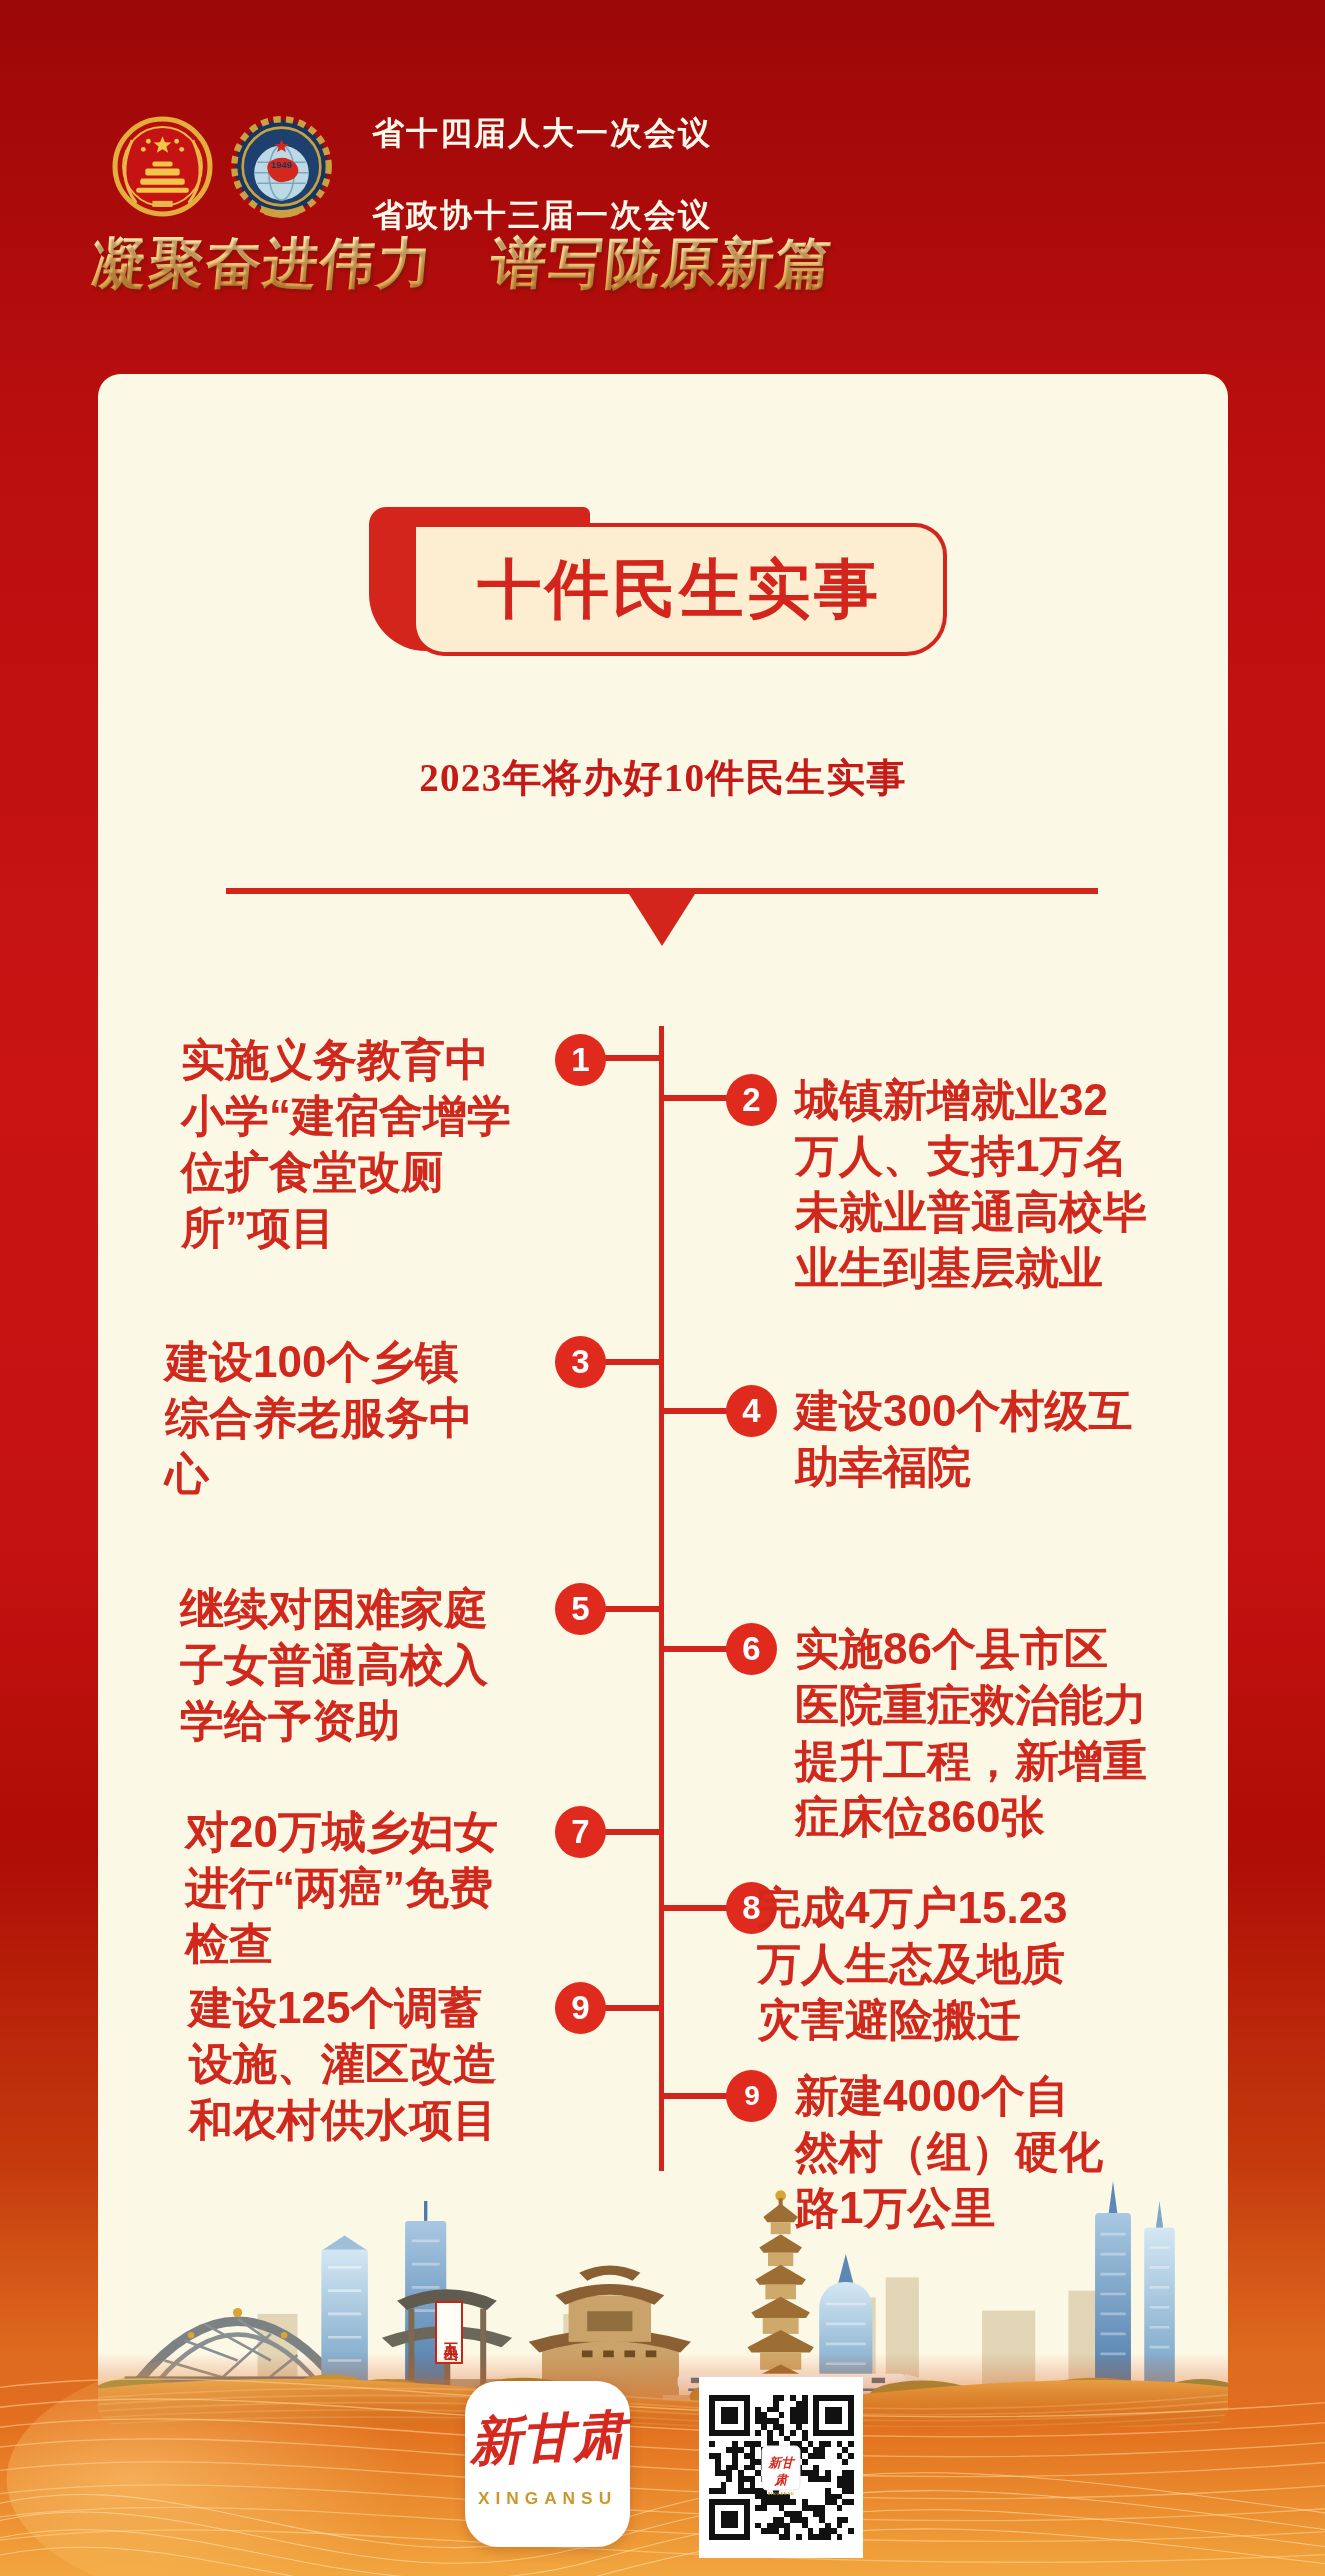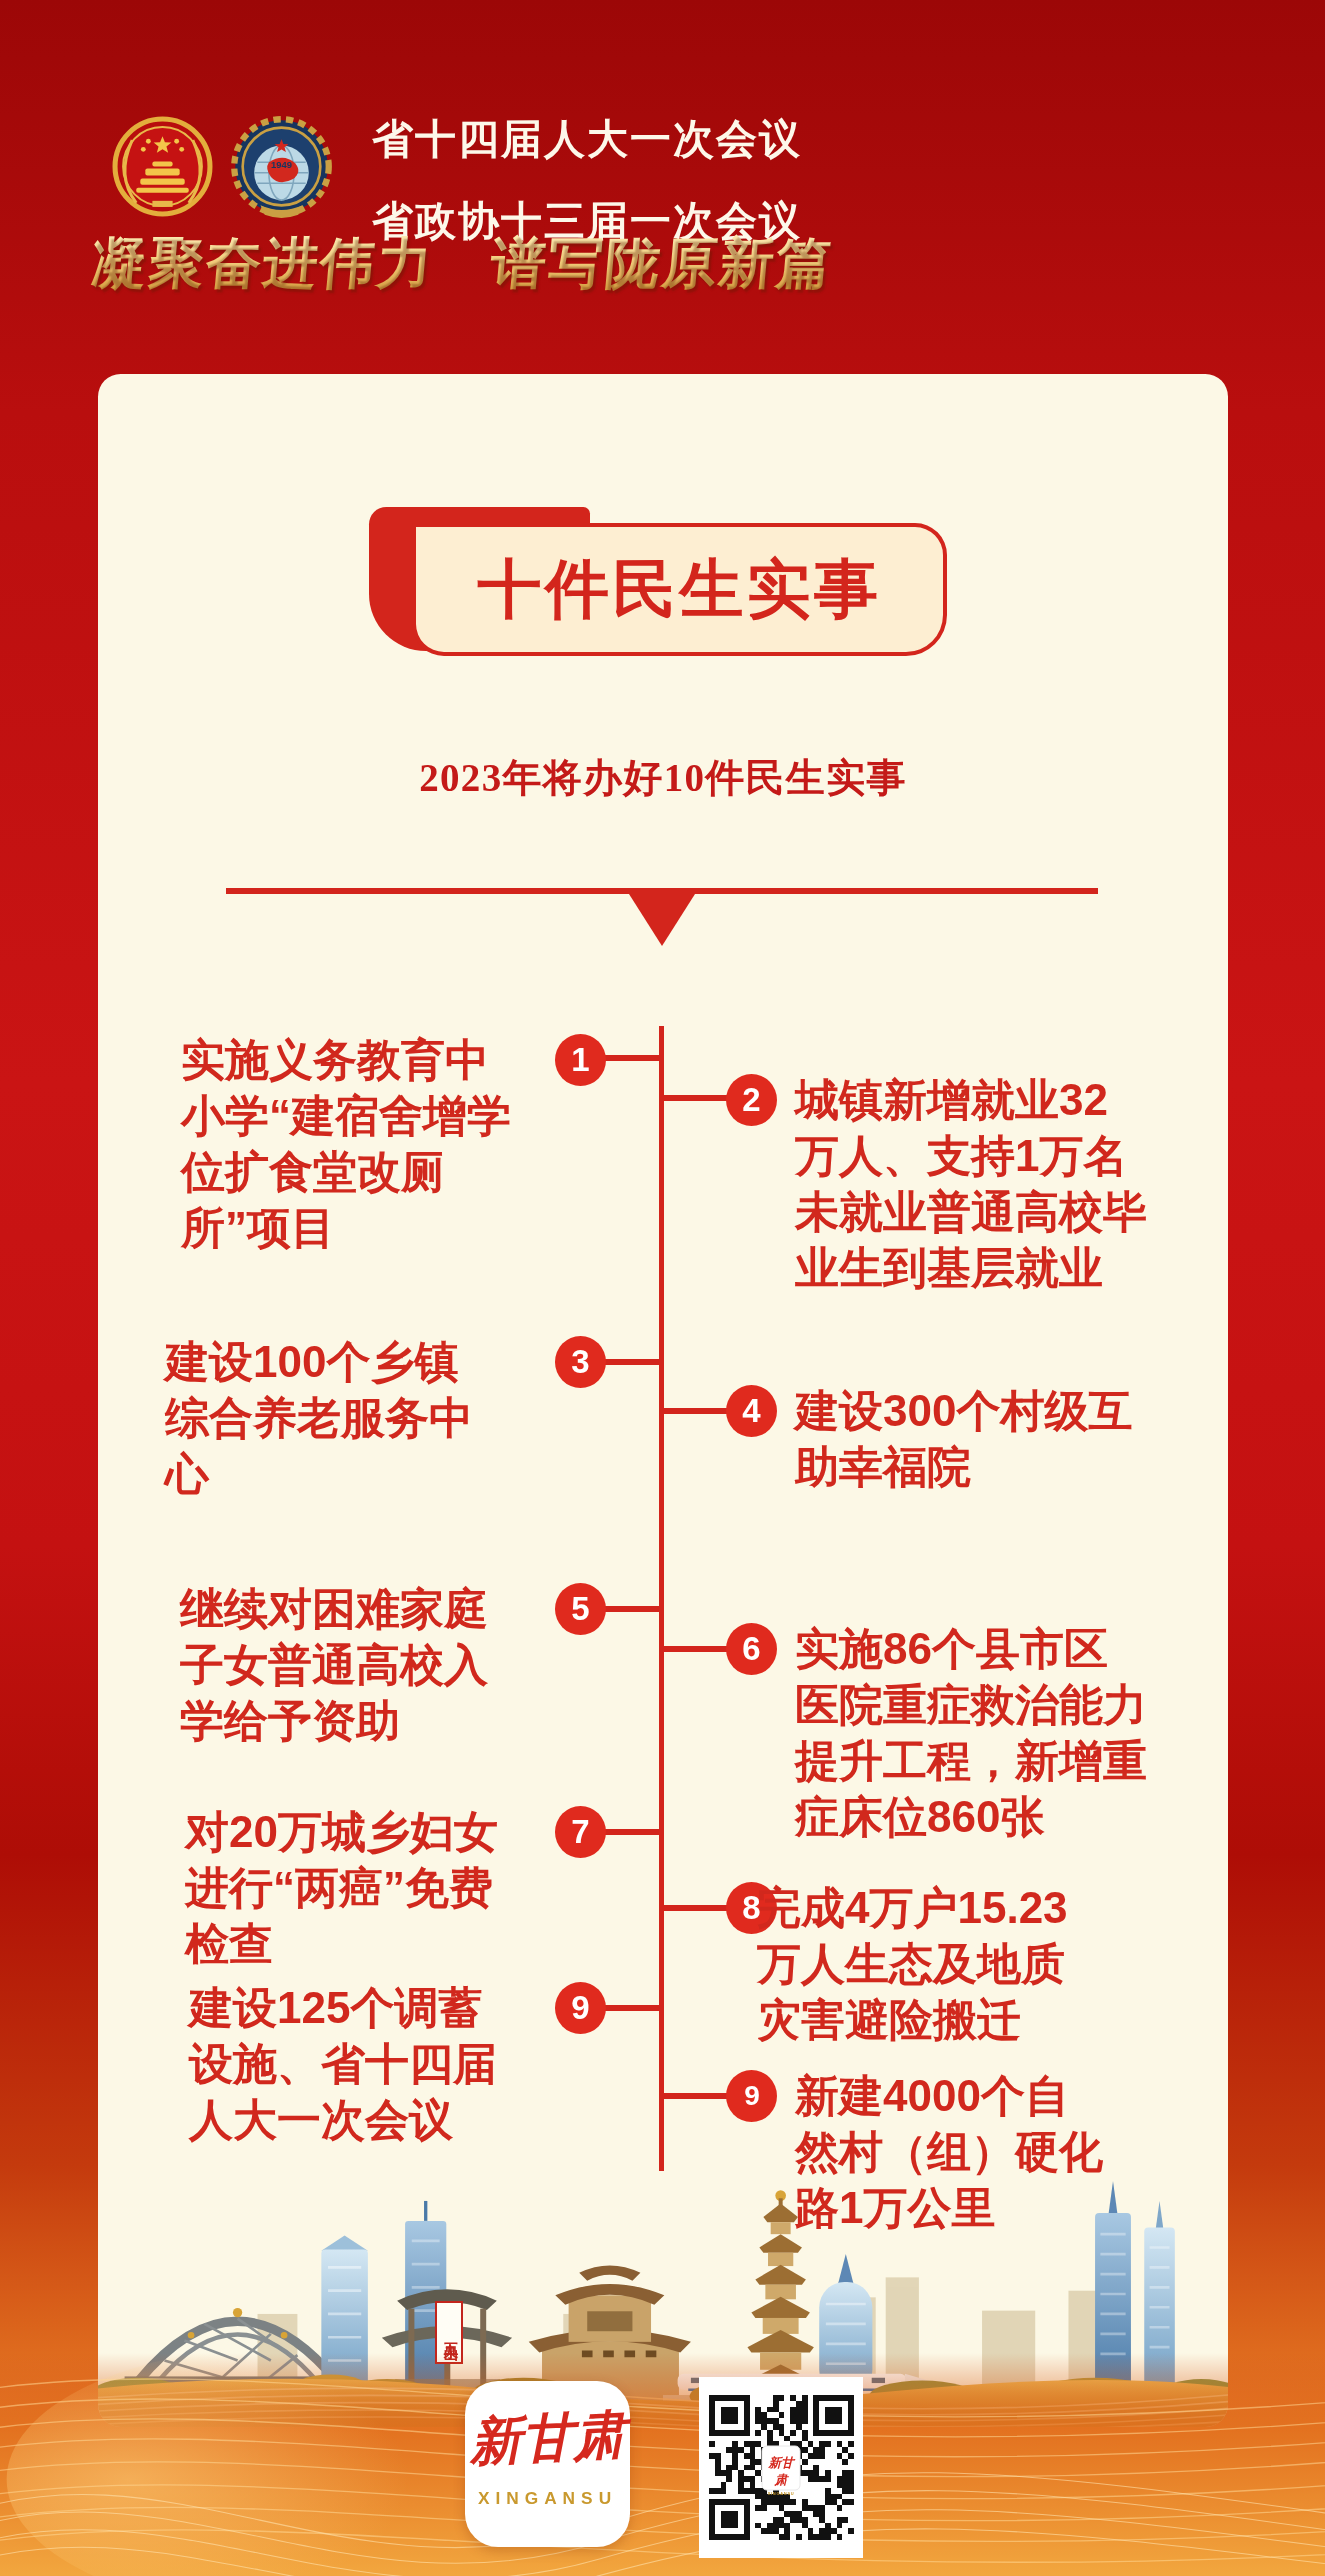--- a/index.html
+++ b/index.html
@@ -5,21 +5,21 @@
   html,body{margin:0;padding:0;}
   body{
     width:1326px;height:2576px;position:relative;overflow:hidden;
     font-family:"Liberation Sans","DejaVu Sans",sans-serif;
     background:linear-gradient(180deg,#9c0707 0%,#b90e0e 16%,#ca1414 42%,#c41111 60%,#ae0d06 72%,#c43a0d 84%,#e87c24 94%,#f09a35 100%);
   }
   body::before{content:"";position:absolute;inset:0;
     background:radial-gradient(ellipse 798px 598px at 50% 30%,rgba(255,80,64,.28),rgba(255,80,64,0) 65%);
     pointer-events:none;}
   
-  .hdr-line{position:absolute;left:372px;color:#fdf8ea;font-weight:700;font-size:41px;letter-spacing:2px;white-space:nowrap;}
+  .hdr-line{position:absolute;left:372px;color:#fdf8ea;font-weight:700;font-size:32px;letter-spacing:2px;white-space:nowrap;}
   #hdr1{top:112px;} #hdr2{top:166px;margin-top:28px;}
   .emblem{position:absolute;}
   #slogan{
     position:absolute;left:92px;top:227px;font-size:55px;font-weight:900;letter-spacing:2px;white-space:nowrap;
     font-family:"Liberation Serif","DejaVu Serif",serif;transform:skewX(-5deg);
     background:linear-gradient(180deg,#fcedb7 8%,#f3cf7e 45%,#d79f42 85%);
     -webkit-background-clip:text;background-clip:text;color:transparent;
     text-shadow:2.7px 3.3px 2px rgba(90,30,0,.35);
   }
   
@@ -268,21 +268,21 @@
 <div class="circle two-digit" style="left:726px;top:2070px;">9</div>
 
 <div class="itx" style="left:181px;top:1032px;width:332px;">实施义务教育中小学“建宿舍增学位扩食堂改厕所”项目</div>
 <div class="itx" style="left:795px;top:1072px;width:352px;">城镇新增就业32万人、支持1万名未就业普通高校毕业生到基层就业</div>
 <div class="itx" style="left:165px;top:1334px;width:332px;">建设100个乡镇综合养老服务中心</div>
 <div class="itx" style="left:795px;top:1383px;width:352px;">建设300个村级互助幸福院</div>
 <div class="itx" style="left:168px;top:1581px;width:332px;margin-left:12px;">继续对困难家庭子女普通高校入学给予资助</div>
 <div class="itx" style="left:795px;top:1621px;width:352px;">实施86个县市区医院重症救治能力提升工程，新增重症床位860张</div>
 <div class="itx" style="left:185px;top:1804px;width:332px;">对20万城乡妇女进行“两癌”免费检查</div>
 <div class="itx" style="left:757px;top:1880px;width:332px;">完成4万户15.23万人生态及地质灾害避险搬迁</div>
-<div class="itx" style="left:189px;top:1980px;width:332px;">建设125个调蓄设施、省十四届人大一次会议</div>
+<div class="itx" style="left:189px;top:1980px;width:332px;">建设125个调蓄设施、灌区改造和农村供水项目</div>
 <div class="itx" style="left:795px;top:2068px;width:312px;">新建4000个自然村（组）硬化路1万公里</div>
 
 <div id="plaque">五泉山</div>
 
 <svg id="band" viewBox="0 0 1994 335" xmlns="http://www.w3.org/2000/svg">
   <defs>
     <linearGradient id="gband" x1="0" y1="0" x2="0" y2="1">
       <stop offset="0" stop-color="#d4541a" stop-opacity="0"></stop>
       <stop offset=".35" stop-color="#e2701f" stop-opacity=".85"></stop>
       <stop offset="1" stop-color="#f2a73f"></stop>

